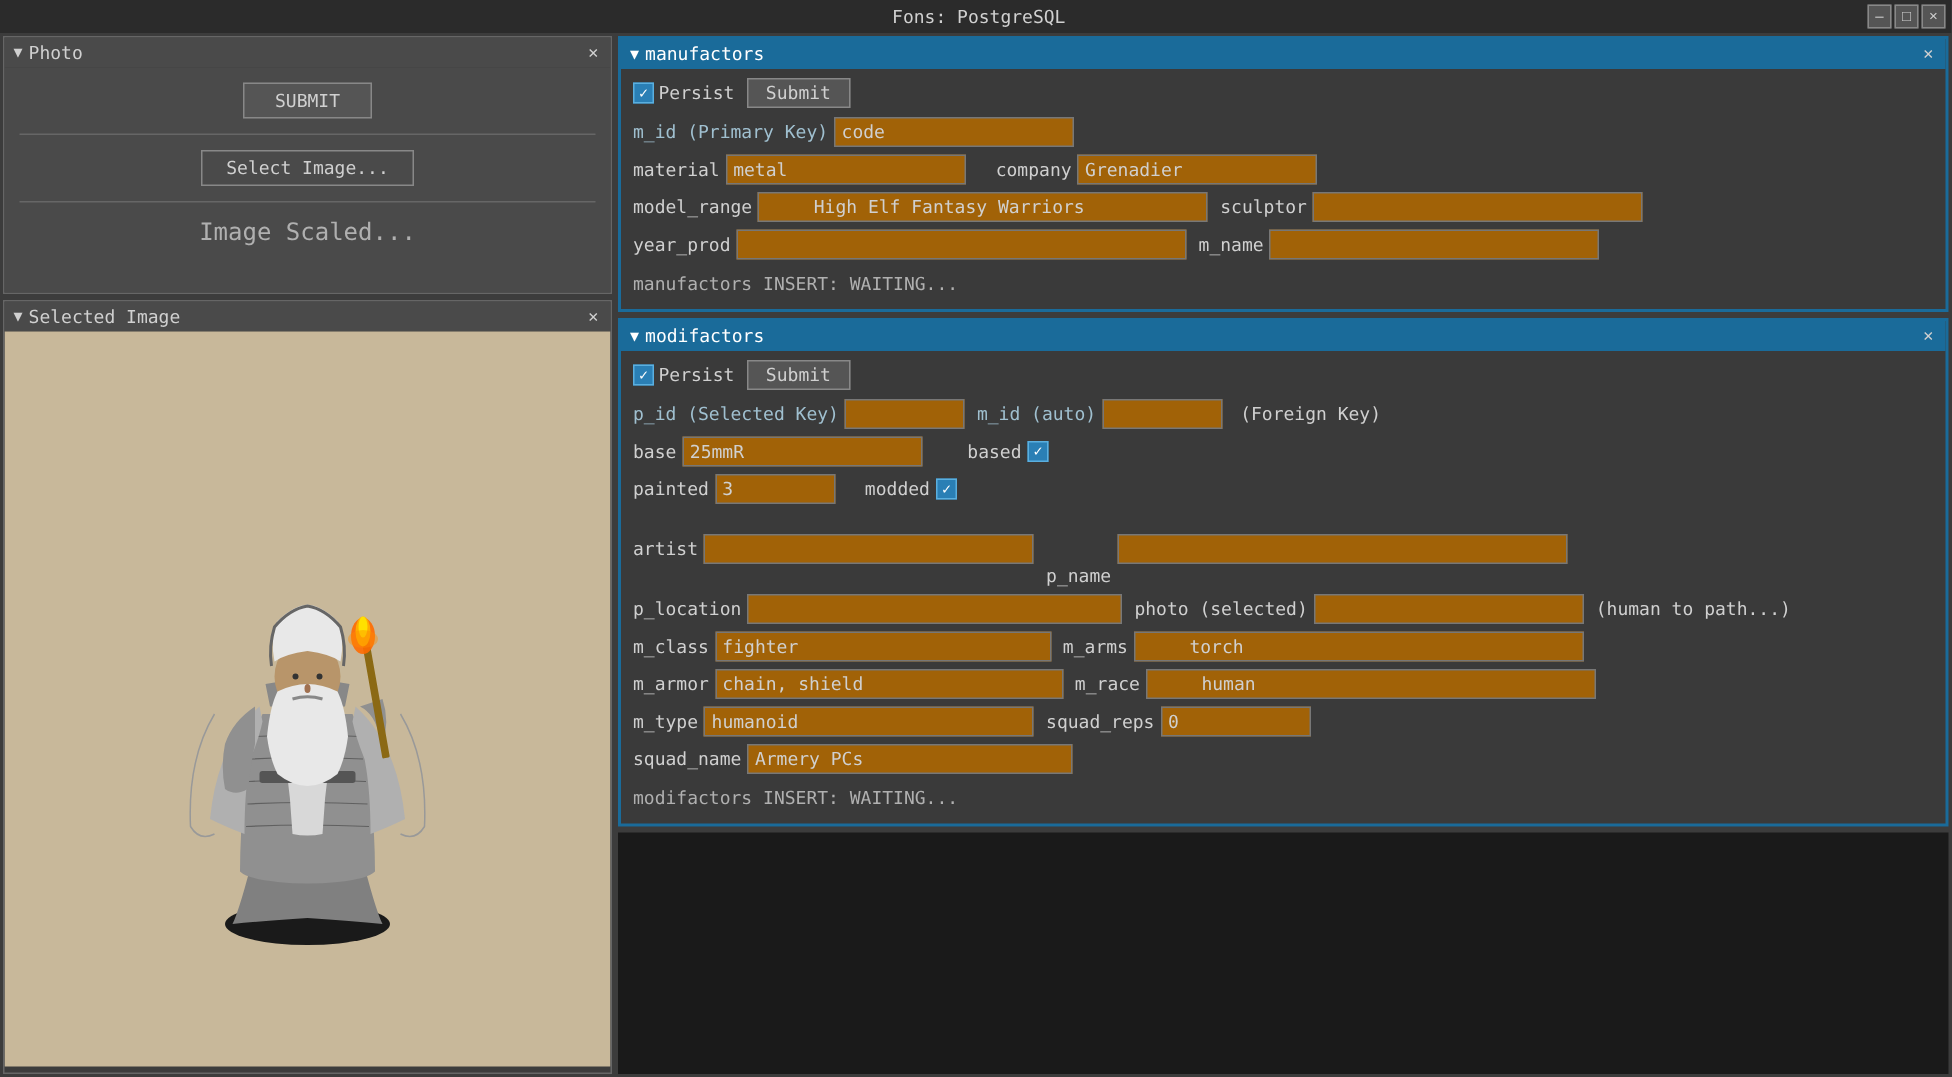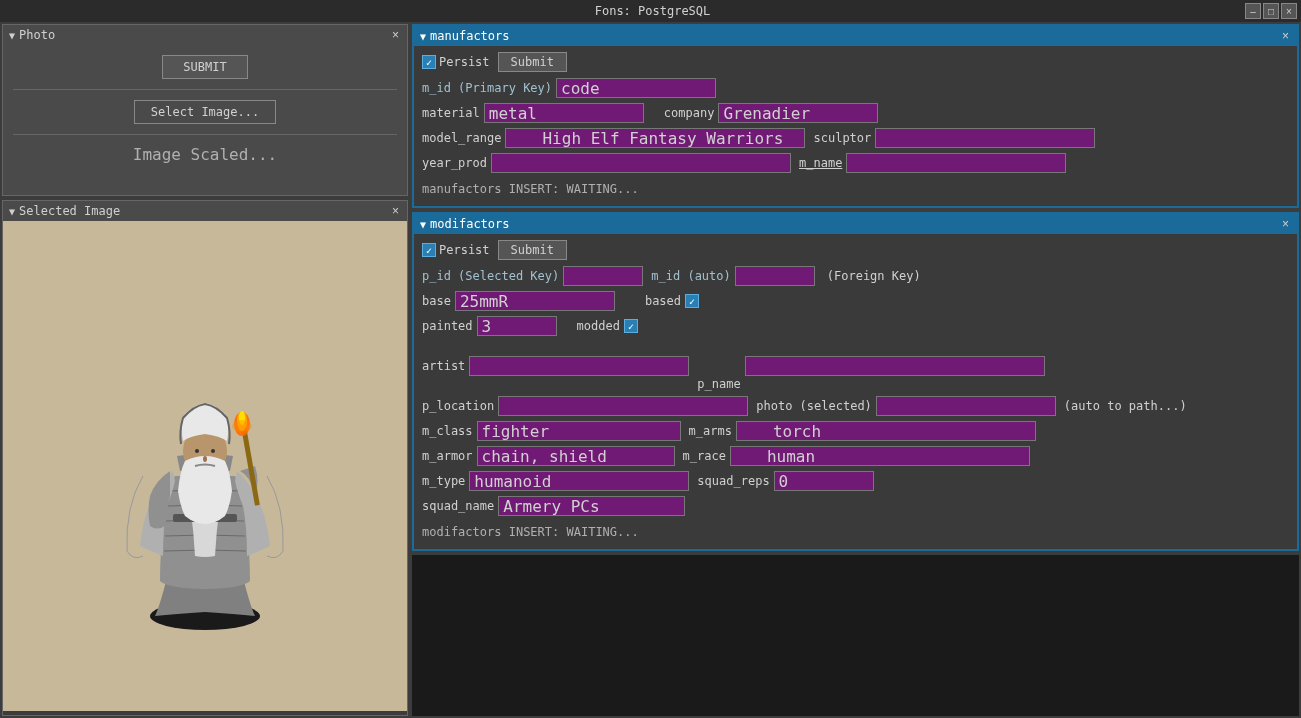--- a/index.html
+++ b/index.html
@@ -149,26 +149,26 @@
       margin-bottom: 5px;
       gap: 4px;
       flex-wrap: wrap;
     }
     .field-label {
       color: #d0d0d0;
       white-space: nowrap;
       min-width: fit-content;
     }
     .field-input {
-      background: #701a75;
+      background: #a16207;
       border: 1px solid #777;
       color: #d0d0d0;
       padding: 2px 4px;
       font-family: monospace;
-      font-size: 16px;
+      font-size: 12px;
       height: 20px;
     }
     .field-input-sm { width: 80px; }
     .field-input-md { width: 160px; }
     .field-input-lg { width: 220px; }
     .field-input-xl { width: 300px; padding-left: 36px; }
     .persist-row {
       display: flex;
       align-items: center;
       gap: 8px;
@@ -355,21 +355,21 @@
         <div class="form-row">
           <span class="field-label">model_range</span>
           <input class="field-input field-input-xl" value="High Elf Fantasy Warriors" style="">
           <span class="field-label" style="margin-left:4px;">sculptor</span>
           <input class="field-input field-input-lg" value="" style="">
         </div>
 
         <div class="form-row">
           <span class="field-label">year_prod</span>
           <input class="field-input field-input-xl" value="" style="">
-          <span class="field-label" style="margin-left:4px;text-decoration:underline;">m_name</span>
+          <span class="field-label" style="margin-left:4px;">m_name</span>
           <input class="field-input field-input-lg" value="" style="">
         </div>
 
         <div class="status-text">manufactors INSERT:   WAITING...</div>
       </div>
     </div>
 
     <div class="form-panel">
       <div class="form-panel-header">
         <div class="form-panel-header-left">
@@ -415,47 +415,47 @@
           <input class="field-input" style="width: 220px;" value="">
           <span class="field-label" style="margin-left:4px;margin-top:36px;">p_name</span>
           <input class="field-input field-input-xl" value="" style="">
         </div>
 
         <div class="form-row">
           <span class="field-label">p_location</span>
           <input class="field-input" style="width: 250px;" value="">
           <span class="field-label" style="margin-left:4px;">photo (selected)</span>
           <input class="field-input" style="width: 180px;" value="">
-          <span class="field-label" style="margin-left:4px;">(auto to path...)</span>
+          <span class="field-label" style="margin-left:4px;">(human to path...)</span>
         </div>
 
         <div class="form-row">
           <span class="field-label">m_class</span>
-          <input class="field-input" style="width: 204px;" value="fighter">
+          <input class="field-input" style="width: 224px;" value="fighter">
           <span class="field-label" style="margin-left:4px;">m_arms</span>
           <input class="field-input field-input-xl" value="torch" style="">
         </div>
 
         <div class="form-row">
           <span class="field-label">m_armor</span>
-          <input class="field-input" style="width: 198px;" value="chain, shield">
+          <input class="field-input" style="width: 232px;" value="chain, shield">
           <span class="field-label" style="margin-left:4px;">m_race</span>
           <input class="field-input field-input-xl" value="human" style="">
         </div>
 
         <div class="form-row">
           <span class="field-label">m_type</span>
           <input class="field-input" style="width: 220px;" value="humanoid">
           <span class="field-label" style="margin-left:4px;">squad_reps</span>
           <input class="field-input" style="width: 100px;" value="0">
         </div>
 
         <div class="form-row">
           <span class="field-label">squad_name</span>
-          <input class="field-input" style="width: 187px;" value="Armery PCs">
+          <input class="field-input" style="width: 217px;" value="Armery PCs">
         </div>
 
         <div class="status-text">modifactors INSERT:   WAITING...</div>
       </div>
     </div>
 
     <div class="bottom-area"></div>
   </div>
 </div>
 

